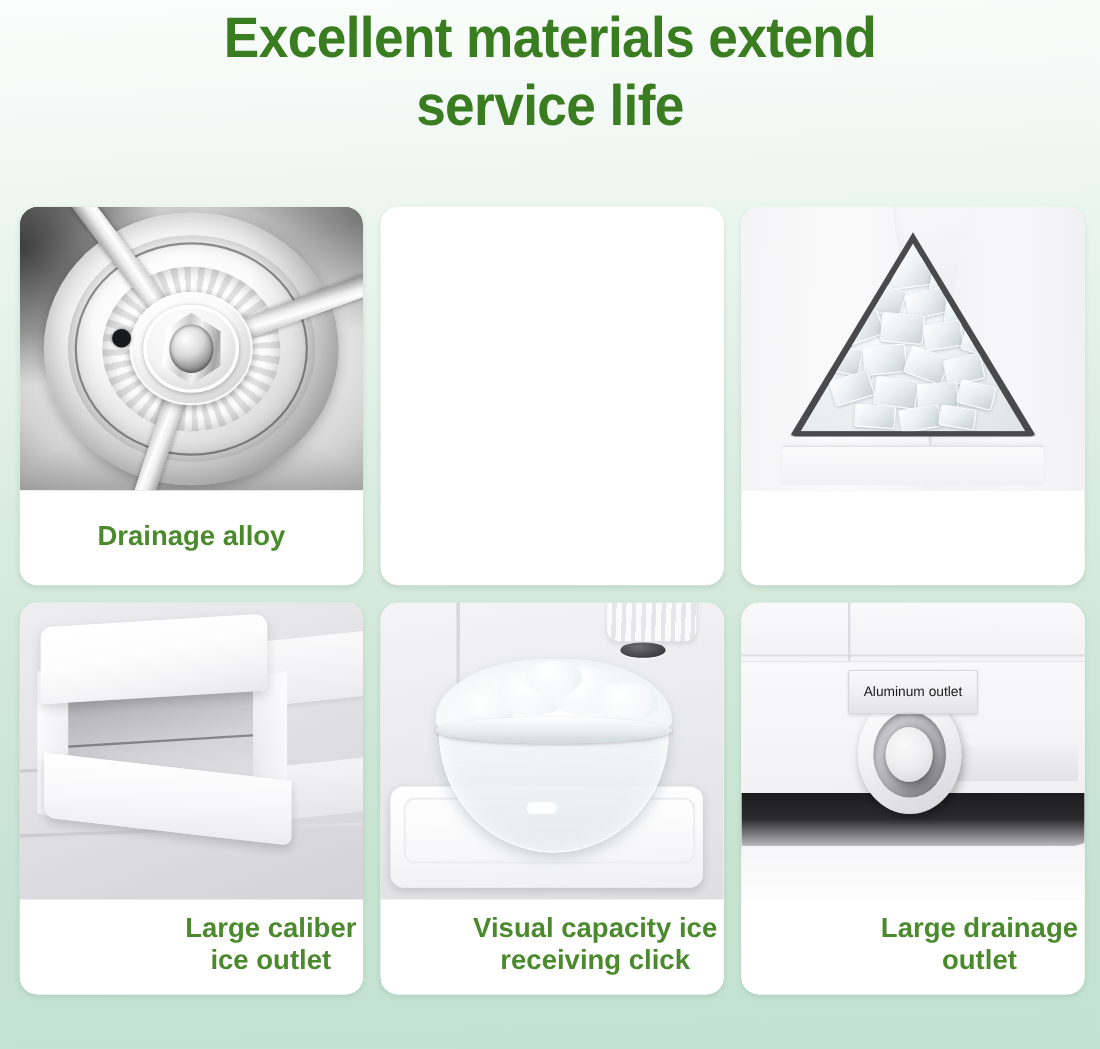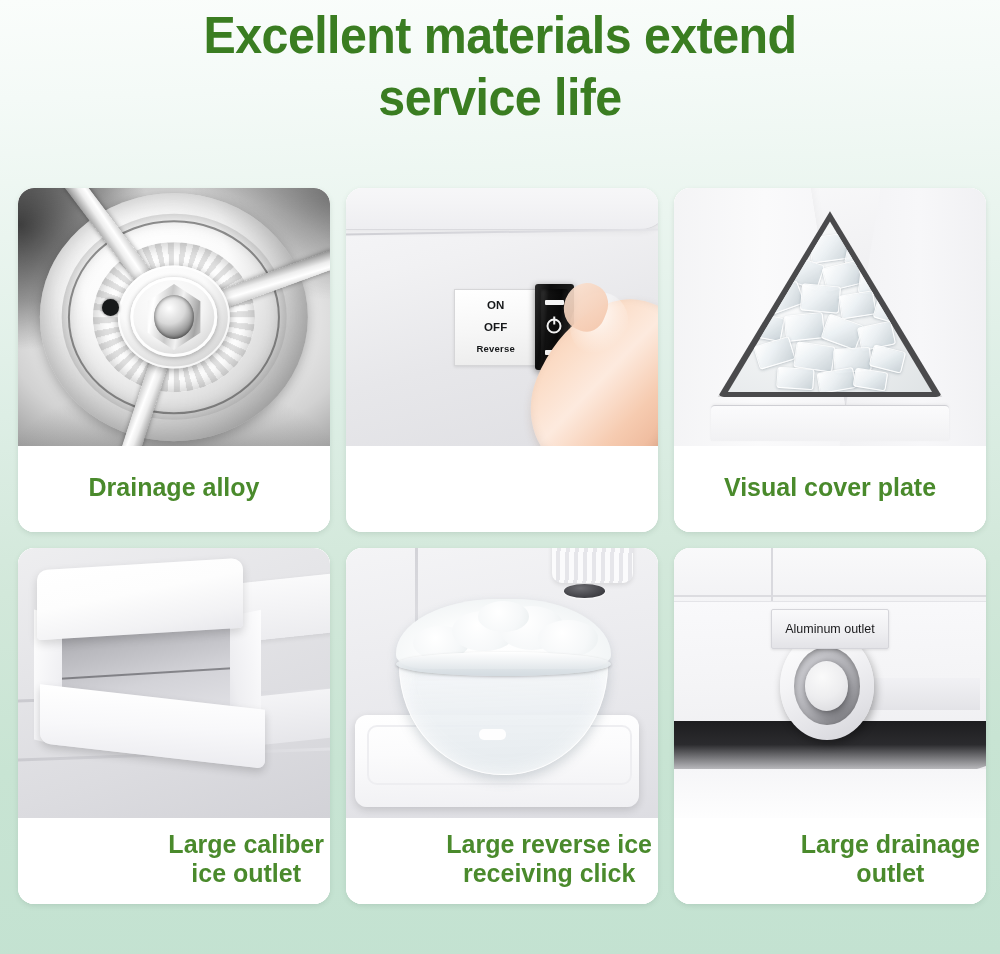--- a/index.html
+++ b/index.html
@@ -602,42 +602,20 @@
         </div>
       </div>
       <div class="caption">
         <span>
           <span>Drainage alloy</span><br>
         </span>
       </div>
     </div>
 
     <div class="card">
-      <div class="photo">
-        <div class="sw-scene">
-          <div class="sw-top-lid"></div>
-          <div class="sw-seam"></div>
-
-          <div class="sw-plate">
-            <span>ON</span>
-            <span>OFF</span>
-            <span class="rev">Reverse</span>
-          </div>
-
-          <div class="sw-body">
-            <div class="sw-rocker">
-              <div class="sw-bar top"></div>
-              <div class="sw-pwr"></div>
-              <div class="sw-bar bot"></div>
-            </div>
-          </div>
-
-          <div class="finger"></div>
-        </div>
-      </div>
     </div>
 
     <div class="card">
       <div class="photo">
         <div class="tri-scene">
           <div class="tri-facet-l"></div>
           <div class="tri-facet-r"></div>
           <div class="tri-window">
             <div class="inner">
               <div class="cube" style="left:40%;top:8%;width:20%;height:15%;transform:rotate(-8deg)"></div>
@@ -658,23 +636,20 @@
               <div class="cube" style="left:52%;top:74%;width:18%;height:14%;transform:rotate(-4deg)"></div>
               <div class="cube" style="left:70%;top:74%;width:16%;height:13%;transform:rotate(14deg)"></div>
               <div class="cube" style="left:24%;top:86%;width:18%;height:12%;transform:rotate(4deg)"></div>
               <div class="cube" style="left:44%;top:87%;width:18%;height:12%;transform:rotate(-10deg)"></div>
               <div class="cube" style="left:62%;top:87%;width:16%;height:11%;transform:rotate(9deg)"></div>
             </div>
           </div>
           <div class="tri-hatch"></div>
         </div>
       </div>
-      <div class="caption">
-        <span>Visual cover plate</span>
-      </div>
     </div>
 
     <div class="card tall">
       <div class="photo">
         <div class="chute-scene">
           <div class="chute-wall-seam cws1"></div>
           <div class="chute-wall-seam cws2"></div>
           <div class="chute-back-l"></div>
           <div class="chute-back-l2"></div>
           <div class="chute-mouth"></div>
@@ -707,21 +682,21 @@
             <div class="ice-fluff" style="left:26%;top:16%;width:30%;height:58%"></div>
             <div class="ice-fluff" style="left:48%;top:10%;width:30%;height:62%"></div>
             <div class="ice-fluff" style="left:66%;top:30%;width:28%;height:52%"></div>
             <div class="ice-fluff" style="left:38%;top:2%;width:24%;height:44%"></div>
           </div>
           <div class="bowl-rim"></div>
         </div>
       </div>
       <div class="caption">
         <span>
-          <span>Large reverse ice</span><br>
+          <span>Visual capacity ice</span><br>
           <span>receiving click</span>
         </span>
       </div>
     </div>
 
     <div class="card tall">
       <div class="photo">
         <div class="drain-scene">
           <div class="drain-panel-top"></div>
           <div class="drain-panel-seam"></div>

